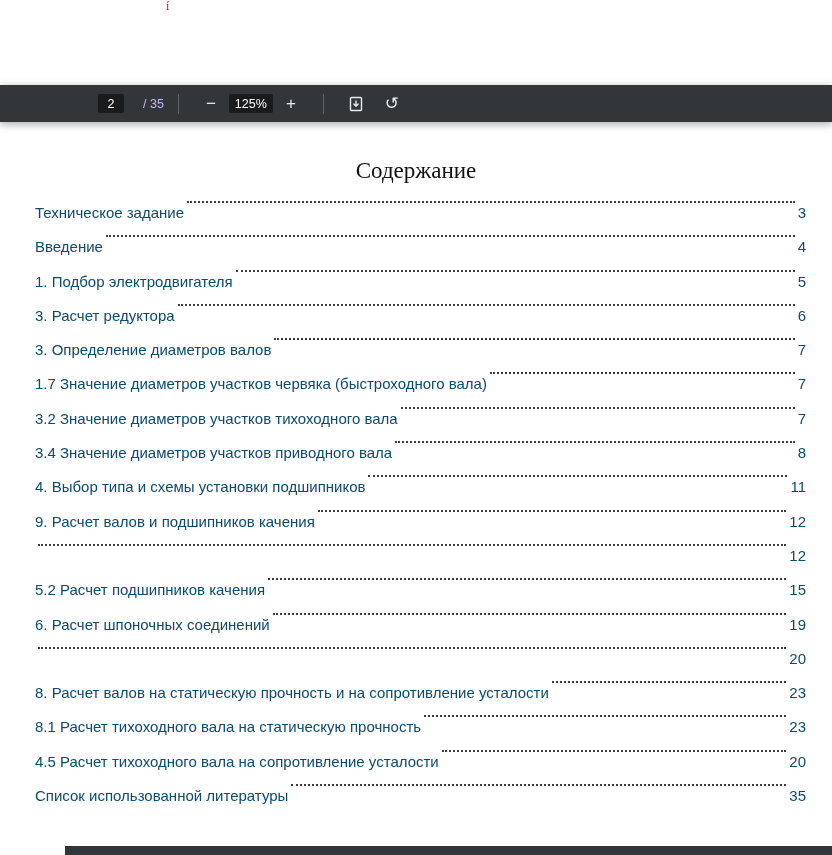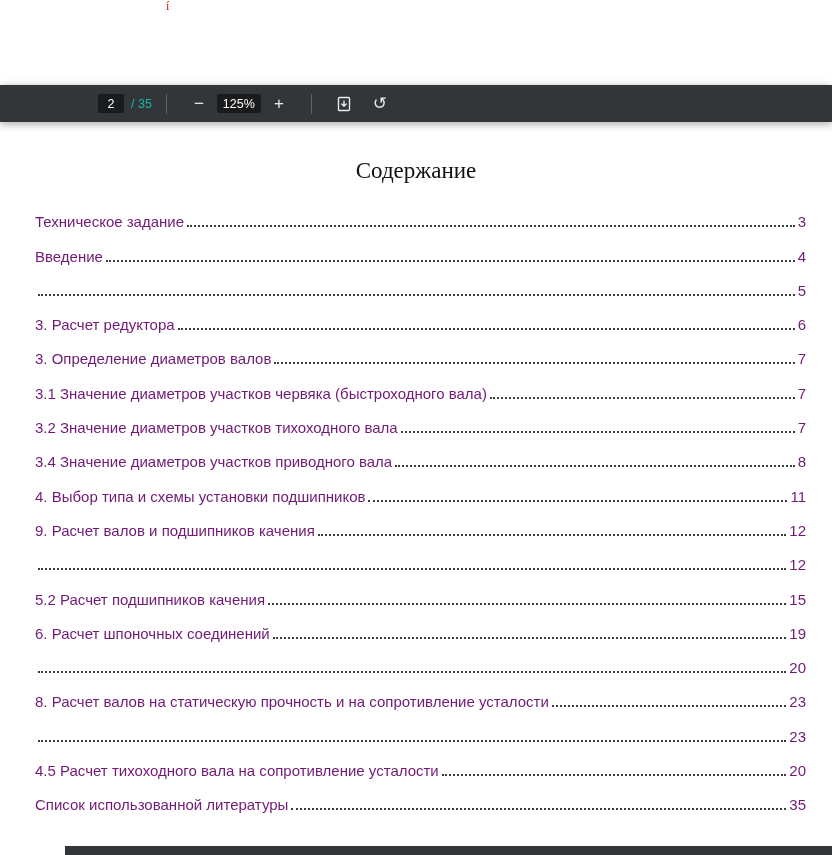--- a/index.html
+++ b/index.html
@@ -36,21 +36,21 @@
     background: #191b1c;
     height: 19px;
     min-width: 26px;
     padding: 0 6px;
     display: flex;
     align-items: center;
     justify-content: center;
     border-radius: 2px;
     color: #ffffff;
   }
-  .page-total { margin-left: 7px; color: #14b8a6; white-space: nowrap; text-align: center; }
+  .page-total { margin-left: 19px; color: #c4b5fd; white-space: nowrap; text-align: center; }
   .tb-sep { width: 1px; height: 20px; background: #5f6368; margin: 0 14px; }
   .tb-btn {
     width: 28px; height: 28px;
     display: flex; align-items: center; justify-content: center;
     background: none; border: none;
     color: #e8eaed; font-size: 17px; line-height: 1;
     cursor: pointer; margin: 0 4px;
   }
   .tb-btn svg { display: block; }
 
@@ -60,29 +60,29 @@
     padding-top: 36px;
     position: relative;
     z-index: 1;
   }
   .doc-title {
     text-align: center;
     font-family: "Liberation Serif", serif;
     font-weight: 400;
     font-size: 23px;
     color: #101010;
-    margin-bottom: 12px;
+    margin-bottom: 20px;
   }
   .toc { padding: 0 26px 0 35px; }
   .toc-row {
     display: flex;
-    align-items: flex-end;
+    align-items: flex-start;
     height: 34.3px;
     font-size: 15px;
-    color: #701a75;
+    color: #0c4a6e;
   }
   .toc-label { white-space: nowrap; }
   .toc-dots {
     flex: 1;
     border-bottom: 2px dotted #3c3c3c;
     margin: 0 3px;
     transform: translateY(-3px);
     min-width: 12px;
   }
   .toc-page { white-space: nowrap; }
@@ -140,38 +140,39 @@
     <span class="toc-page">3</span>
   </div>
 
   <div class="toc-row">
     <span class="toc-label">Введение</span>
     <span class="toc-dots"></span>
     <span class="toc-page">4</span>
   </div>
 
   <div class="toc-row">
+    <span class="toc-label">1. Подбор электродвигателя</span>
     <span class="toc-dots"></span>
     <span class="toc-page">5</span>
   </div>
 
   <div class="toc-row">
     <span class="toc-label">3. Расчет редуктора</span>
     <span class="toc-dots"></span>
     <span class="toc-page">6</span>
   </div>
 
   <div class="toc-row">
     <span class="toc-label">3. Определение диаметров валов</span>
     <span class="toc-dots"></span>
     <span class="toc-page">7</span>
   </div>
 
   <div class="toc-row">
-    <span class="toc-label">3.1 Значение диаметров участков червяка (быстроходного вала)</span>
+    <span class="toc-label">1.7 Значение диаметров участков червяка (быстроходного вала)</span>
     <span class="toc-dots"></span>
     <span class="toc-page">7</span>
   </div>
 
   <div class="toc-row">
     <span class="toc-label">3.2 Значение диаметров участков тихоходного вала</span>
     <span class="toc-dots"></span>
     <span class="toc-page">7</span>
   </div>
 
@@ -215,20 +216,21 @@
     <span class="toc-page">20</span>
   </div>
 
   <div class="toc-row">
     <span class="toc-label">8. Расчет валов на статическую прочность и на сопротивление усталости</span>
     <span class="toc-dots"></span>
     <span class="toc-page">23</span>
   </div>
 
   <div class="toc-row">
+    <span class="toc-label">8.1 Расчет тихоходного вала на статическую прочность</span>
     <span class="toc-dots"></span>
     <span class="toc-page">23</span>
   </div>
 
   <div class="toc-row">
     <span class="toc-label">4.5 Расчет тихоходного вала на сопротивление усталости</span>
     <span class="toc-dots"></span>
     <span class="toc-page">20</span>
   </div>
 

